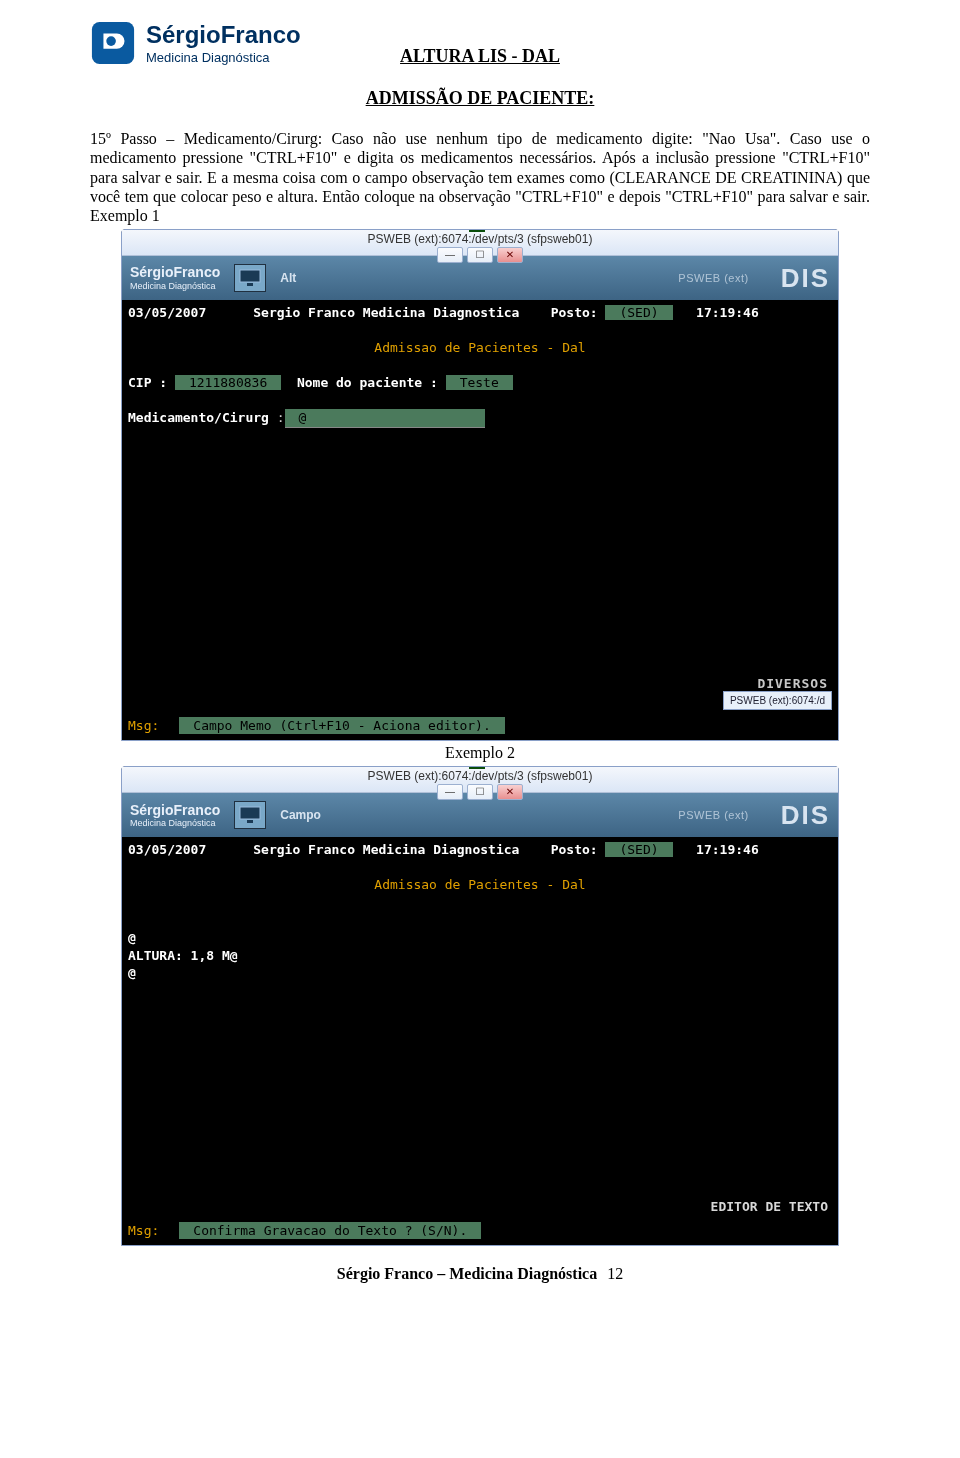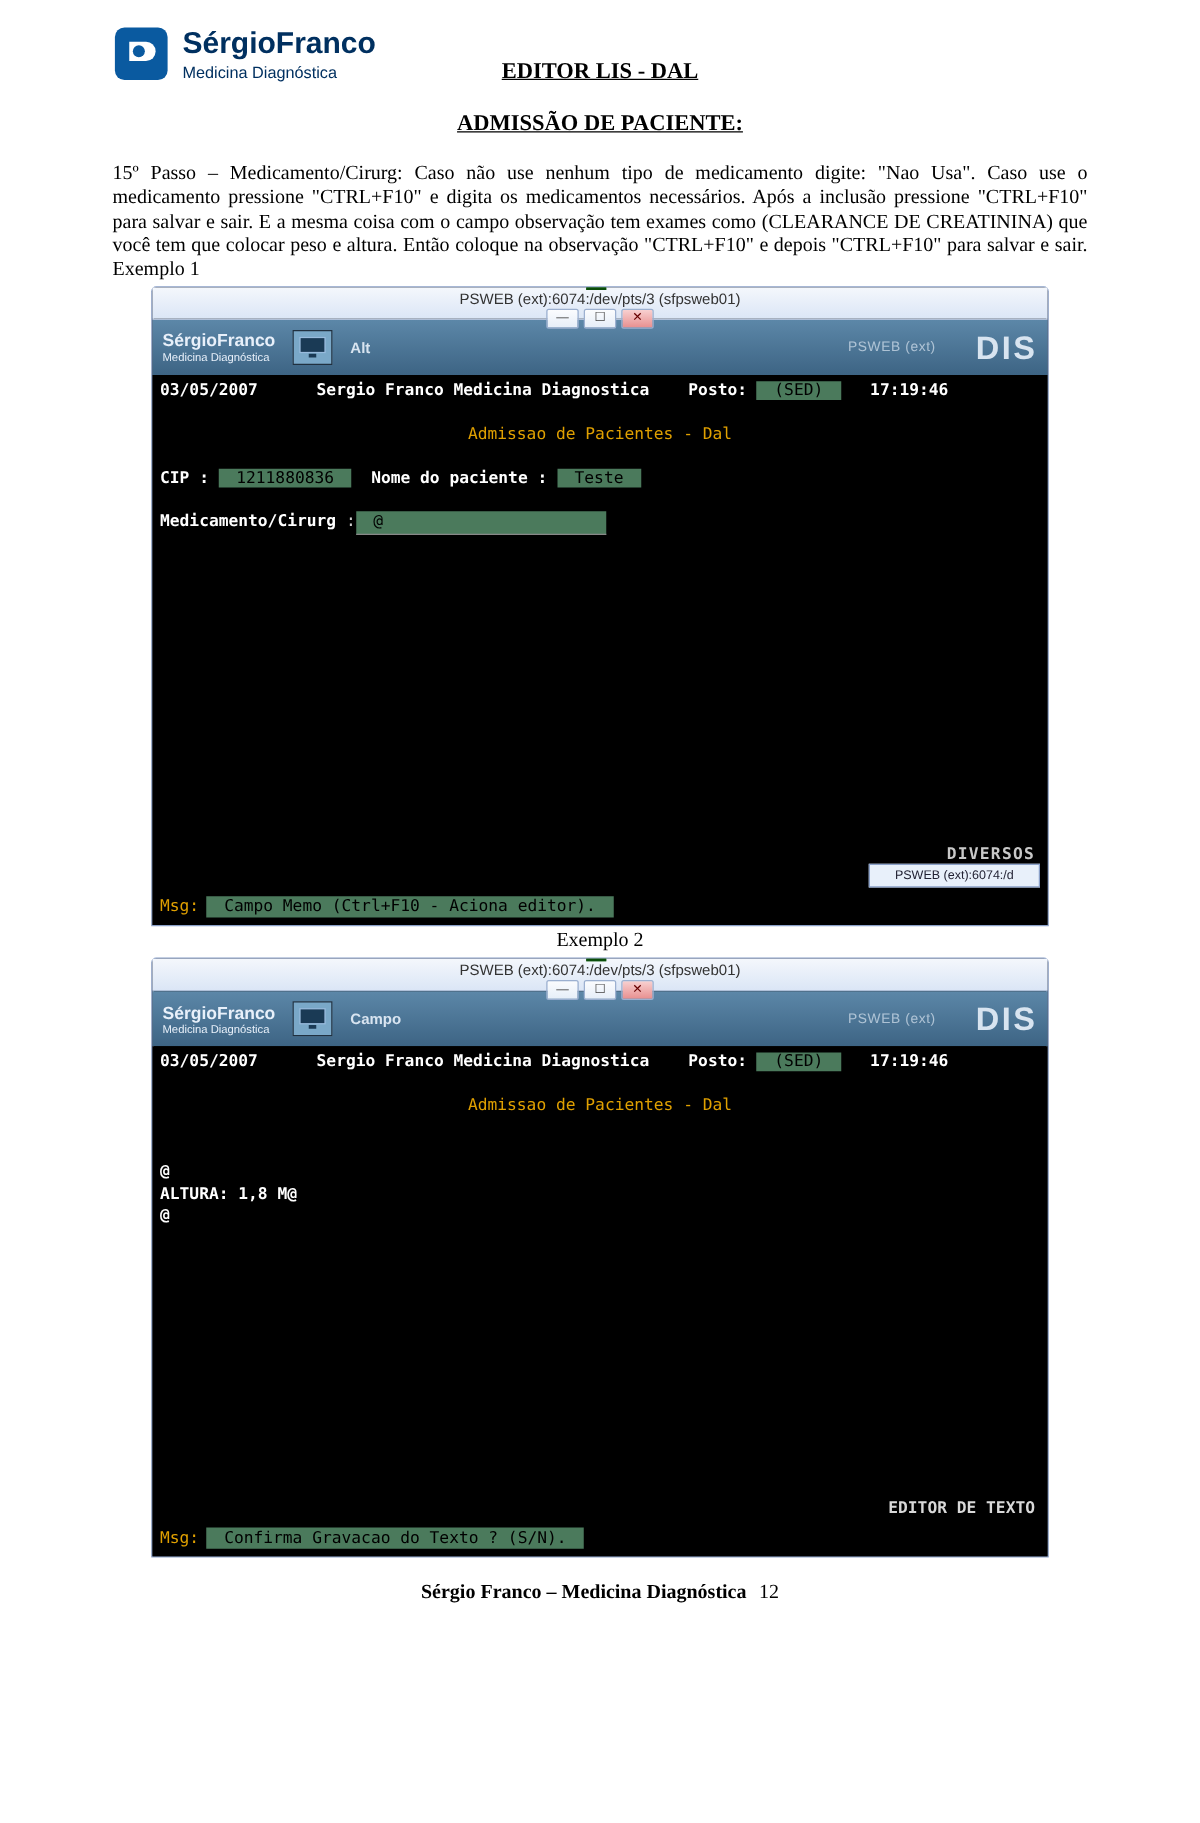--- a/index.html
+++ b/index.html
@@ -104,28 +104,28 @@
     position: relative;
   }
   .term .row { white-space: pre; }
   .grnbg { background:#4b7a5c; color:#000; padding:0 14px; }
   .orn { color:#e0a000; }
   .boldw { color:#fff; font-weight:bold; }
   .term .center { text-align:center; color:#e0a000; }
   .bottom-right-tag {
     position:absolute; right:6px; bottom:30px;
     background:#e8f0fa; color:#223; font-family: Tahoma,sans-serif;
-    font-size:10px; padding:2px 20px; border:1px solid #8aa0c8;
+    font-size:10px; padding:2px 6px; border:1px solid #8aa0c8;
   }
   .diversos {
     position:absolute; right:10px; bottom:48px;
     color:#c8c8c8; font-weight:bold; letter-spacing:1px;
   }
   .msg-line {
-    display:flex; align-items:center; gap:6px;
+    display:flex; align-items:center; gap:20px;
     margin-top: 6px;
   }
   .term-input-under {
     display:inline-block; min-width: 200px; border-bottom:1px solid #888;
   }
   .term1 { height: 440px; }
   .term2 { height: 408px; }
 
   .footer {
     text-align: center;
@@ -145,21 +145,21 @@
       <path d="M14 30 L14 14 L28 14 A8 8 0 0 1 28 30 Z" fill="#fff"></path>
       <circle cx="22" cy="22" r="5" fill="#0a5aa0"></circle>
     </svg>
   </div>
   <div class="brand-text">
     <div class="line1">SérgioFranco</div>
     <div class="line2">Medicina Diagnóstica</div>
   </div>
 </div>
 
-<div class="manual-title">EDITOR LIS - DAL</div>
+<div class="manual-title">ALTURA LIS - DAL</div>
 <div class="section-title">ADMISSÃO DE PACIENTE:</div>
 
 <p class="body-text">15º Passo – Medicamento/Cirurg: Caso não use nenhum tipo de medicamento digite: "Nao Usa". Caso use o medicamento pressione "CTRL+F10" e digita os medicamentos necessários. Após a inclusão pressione "CTRL+F10" para salvar e sair. E a mesma coisa com o campo observação tem exames como (CLEARANCE DE CREATININA) que você tem que colocar peso e altura. Então coloque na observação "CTRL+F10" e depois "CTRL+F10" para salvar e sair.    Exemplo 1</p>
 
 <div class="win">
   <div class="win-titlebar">
     <div class="ticon"></div>
     <div class="win-title">PSWEB (ext):6074:/dev/pts/3 (sfpsweb01)</div>
     <div class="win-btns">
       <div class="wbtn">—</div>

